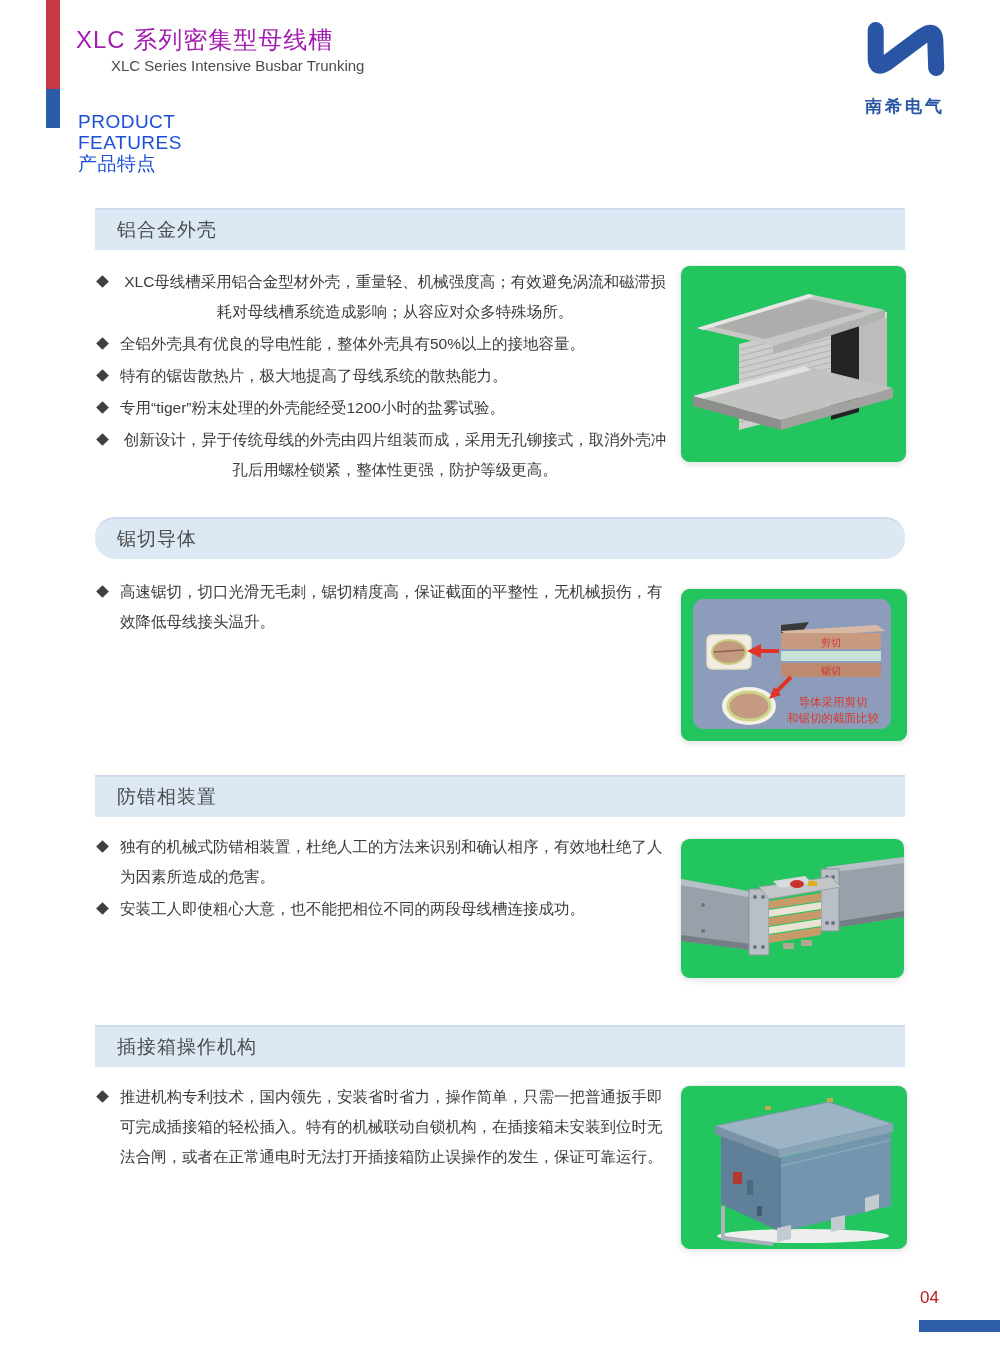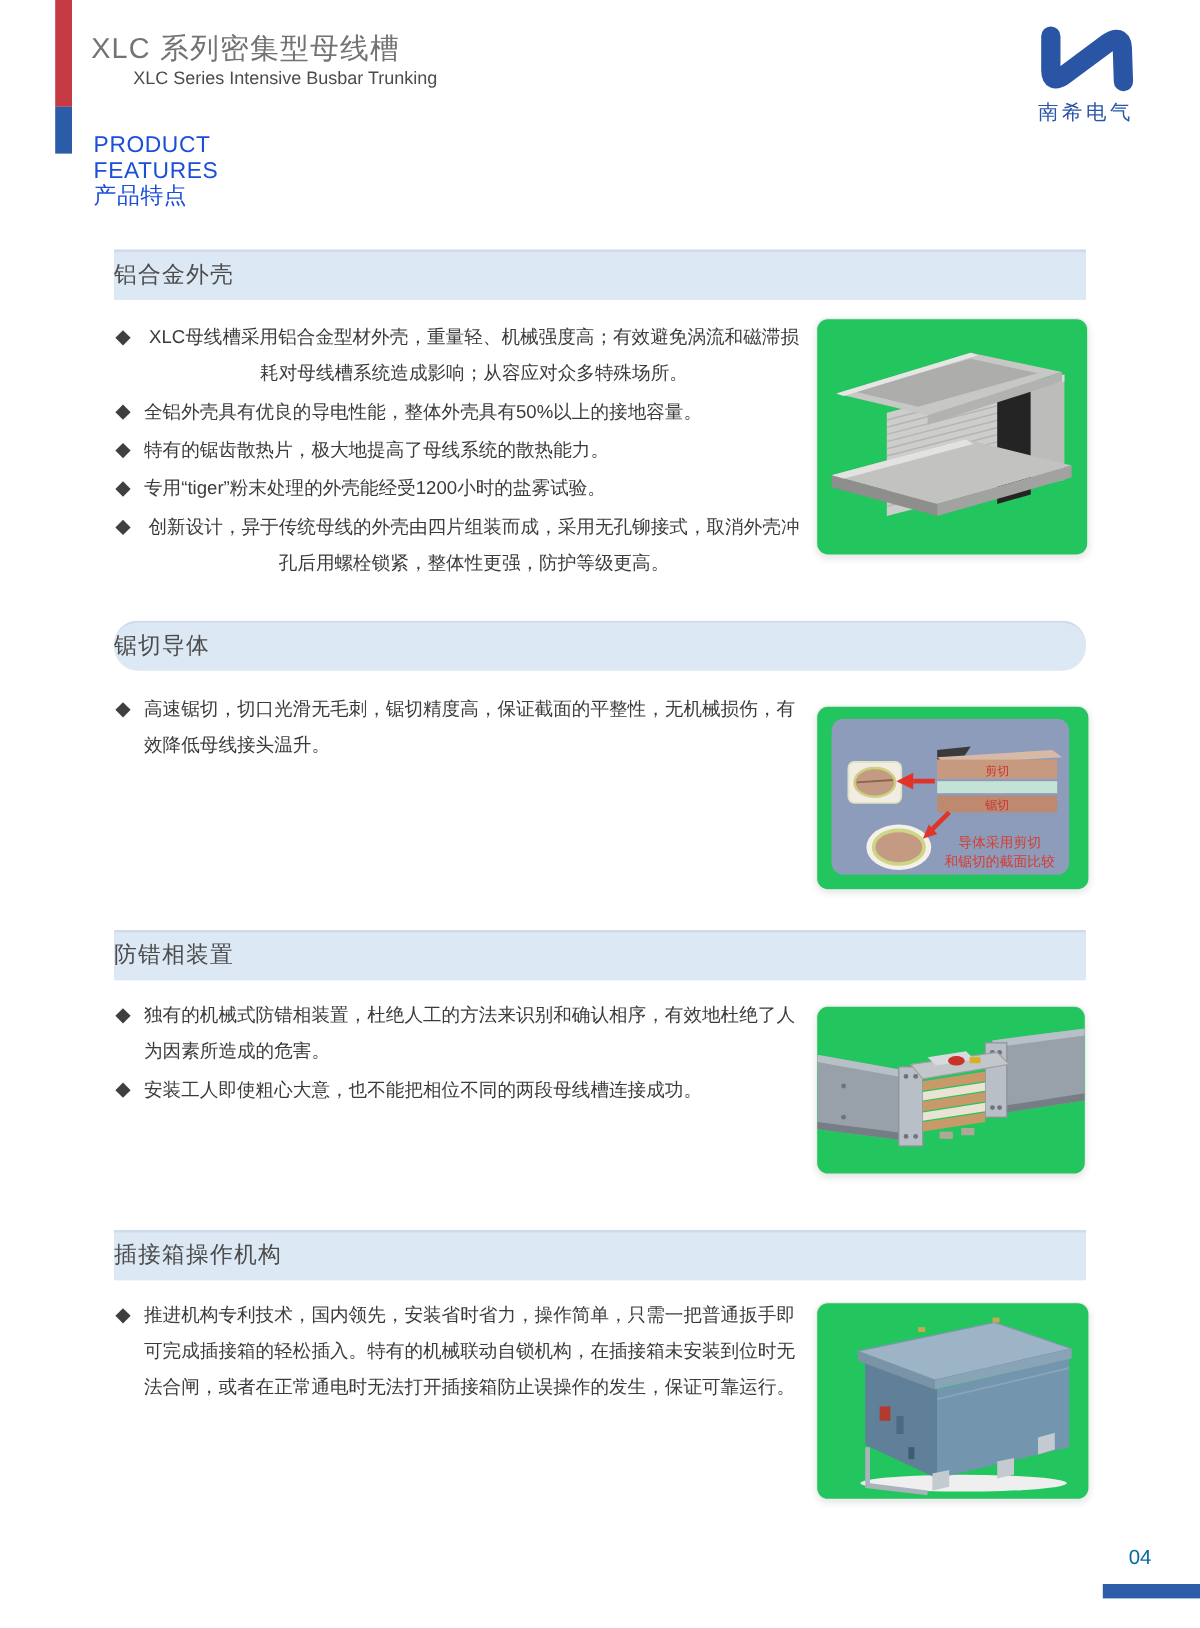--- a/index.html
+++ b/index.html
@@ -8,55 +8,55 @@
     font-family:"Liberation Sans","DejaVu Sans",sans-serif;
     -webkit-font-smoothing:antialiased; overflow:hidden;
   }
   .abs { position:absolute; }
 
   
   .bar-red  { left:46px; top:0;    width:14px; height:89px; background:#c63a44; }
   .bar-blue { left:46px; top:89px; width:14px; height:39px; background:#2b5ca8; }
 
   
-  .title-cn { left:76px; top:24px; font-size:24px; color:#737373; letter-spacing:1px; }
+  .title-cn { left:76px; top:24px; font-size:24px; color:#a21caf; letter-spacing:1px; }
   .title-en { left:77px; top:57px; font-size:15px; color:#4c4c4c;margin-left:34px; }
 
   
   .logo { left:843px; top:18px; width:124px; text-align:center; }
   .logo svg { width:104px; height:64px; display:block; margin:0 auto; }
-  .logo-text { font-size:17px; font-weight:normal; color:#2a55a5; letter-spacing:3px; margin-top:0; }
+  .logo-text { font-size:17px; font-weight:bold; color:#2a55a5; letter-spacing:3px; margin-top:13px; }
 
   
   .page-heading { left:78px; top:111px; font-size:19px; line-height:21px;
                   color:#1d4ed8; font-weight:500; letter-spacing:.5px; }
 
   
   .content { left:95px; top:208px; width:810px; height:1080px; }
 
   .sec-header { position:absolute; left:0; width:810px; height:42px;
                 background:#dde8f5; border-top:2px solid #cfdbec; box-sizing:border-box; }
   .sec-header span { display:block; font-size:19px; color:#4c4c4c;
-                     line-height:39px; letter-spacing:1px; }
+                     line-height:39px; padding-left:22px; letter-spacing:1px; }
 
   .bullets { list-style:none; margin:0; padding:0; width:575px; position:absolute; left:0; }
   .bullets li { display:flex; margin:0 0 2px 0; }
   .dia { flex:0 0 9px; width:9px; height:9px; background:#3f3f3f;
          transform:rotate(45deg); margin:10px 13px 0 3px; }
   .bt  { font-size:15.5px; line-height:30px; color:#3b3b3b; }
 
   .img-card { position:absolute; background:#22c55e; border:1px solid #ececec;
               border-radius:10px; box-shadow:0 2px 6px rgba(0,0,0,.10);
               margin:0; overflow:hidden; }
   .img-card svg { display:block; width:100%; height:100%; }
   svg text { font-family:"Liberation Sans","DejaVu Sans",sans-serif; }
 
   
-  .page-number { left:920px; top:1288px; width:60px; text-align:center;
-                 font-size:17px; color:#0369a1; }
+  .page-number { left:920px; top:1288px; width:60px; text-align:left;
+                 font-size:17px; color:#b91c1c; }
   .footer-bar  { left:919px; top:1320px; width:81px; height:12px; background:#2d5da9; }
 </style>
 </head>
 <body>
 
 <div>
 
   <div class="abs bar-red"></div>
   <div class="abs bar-blue"></div>
 

